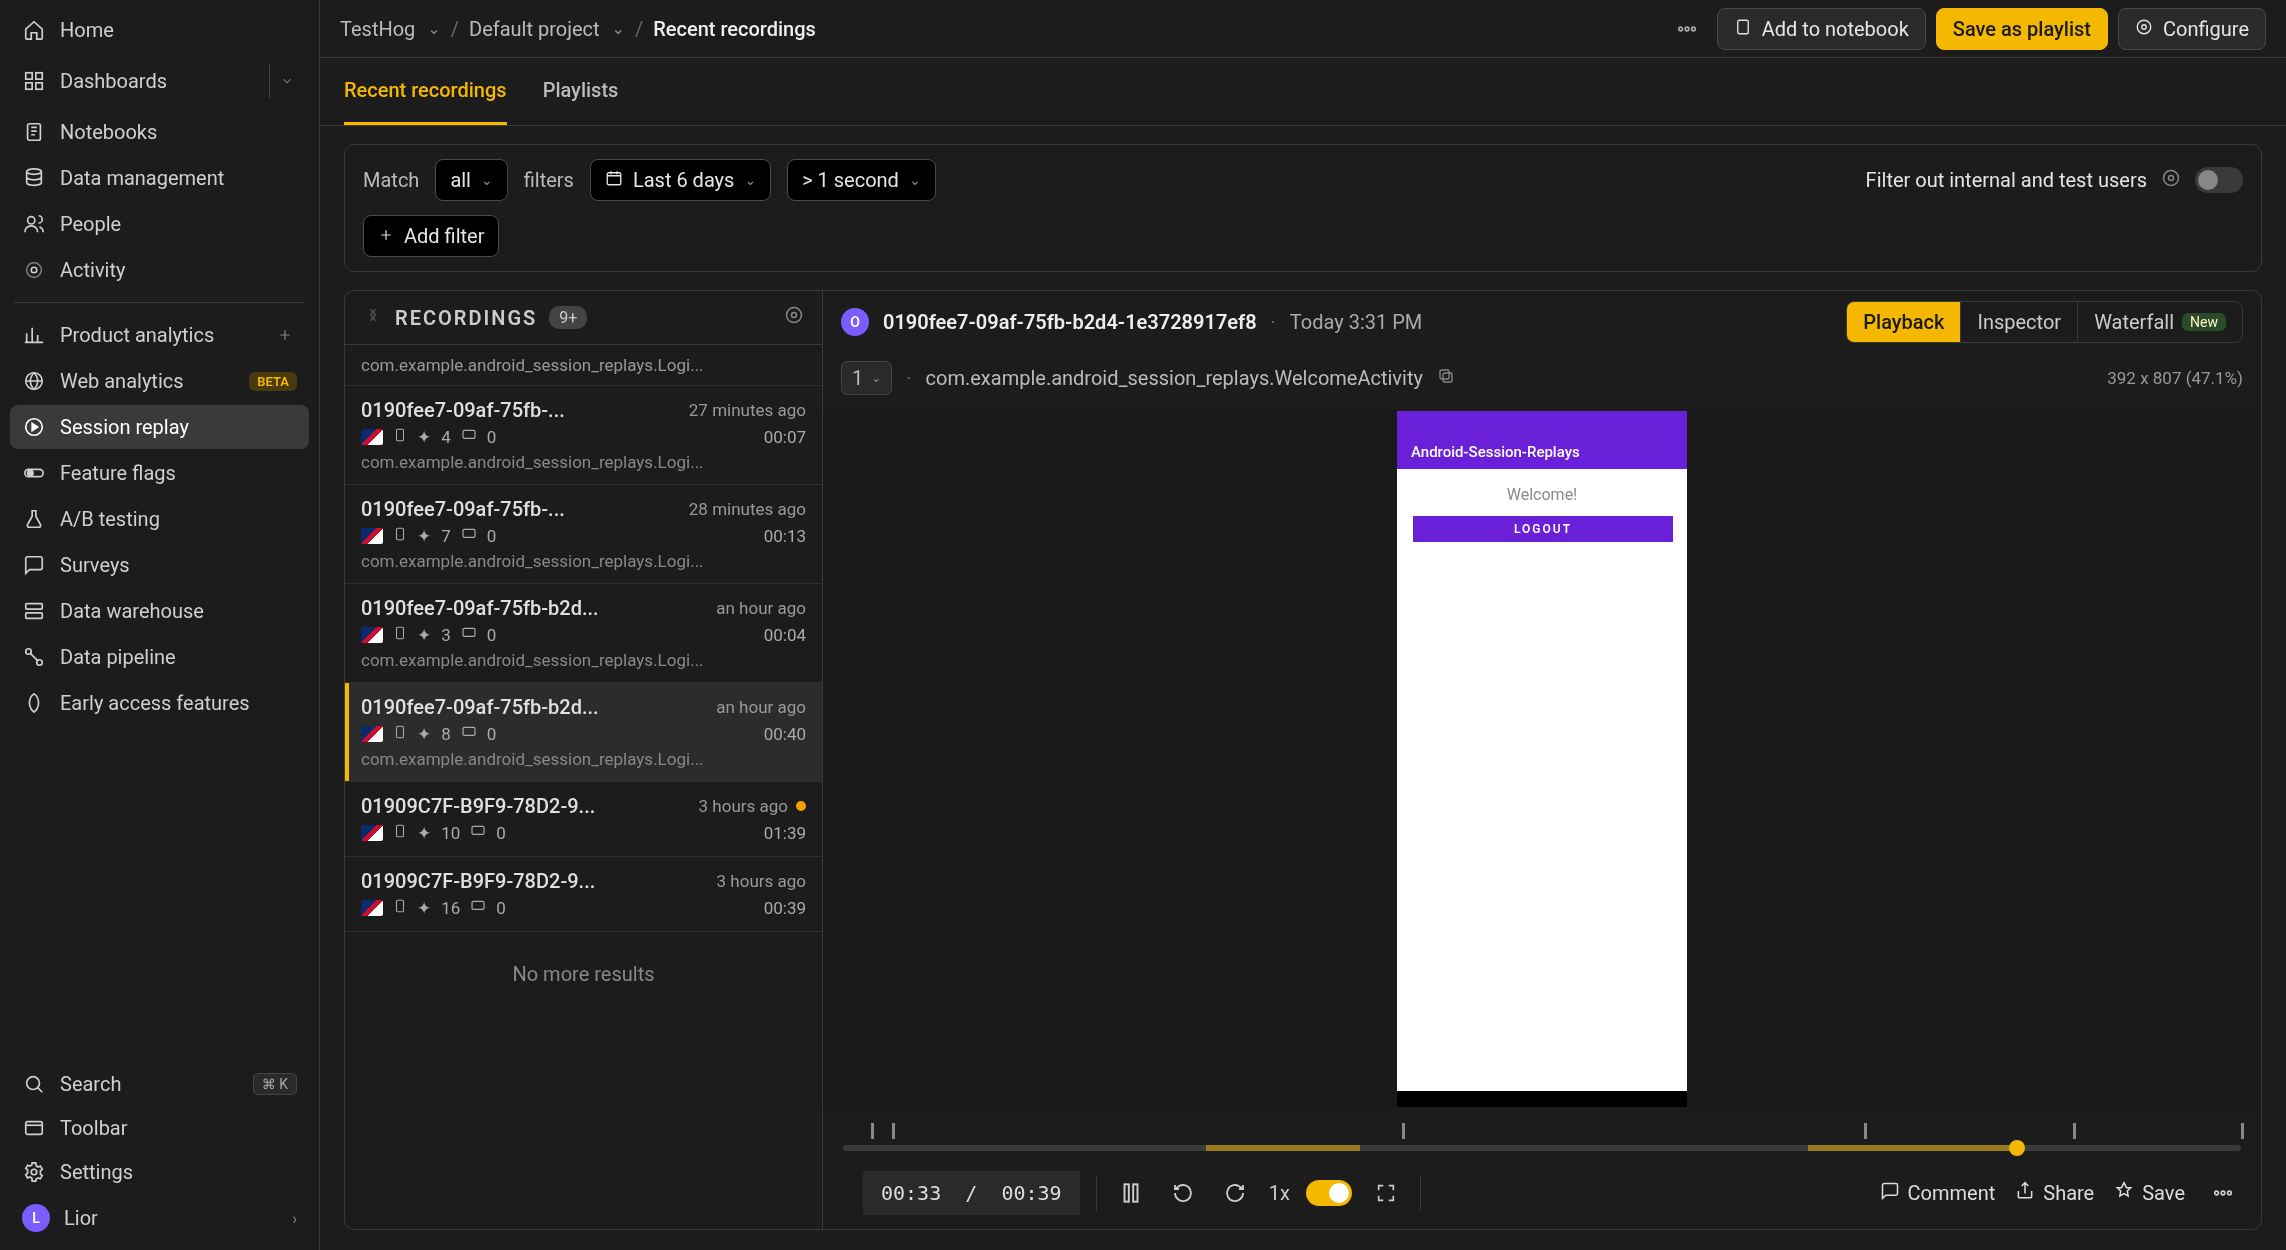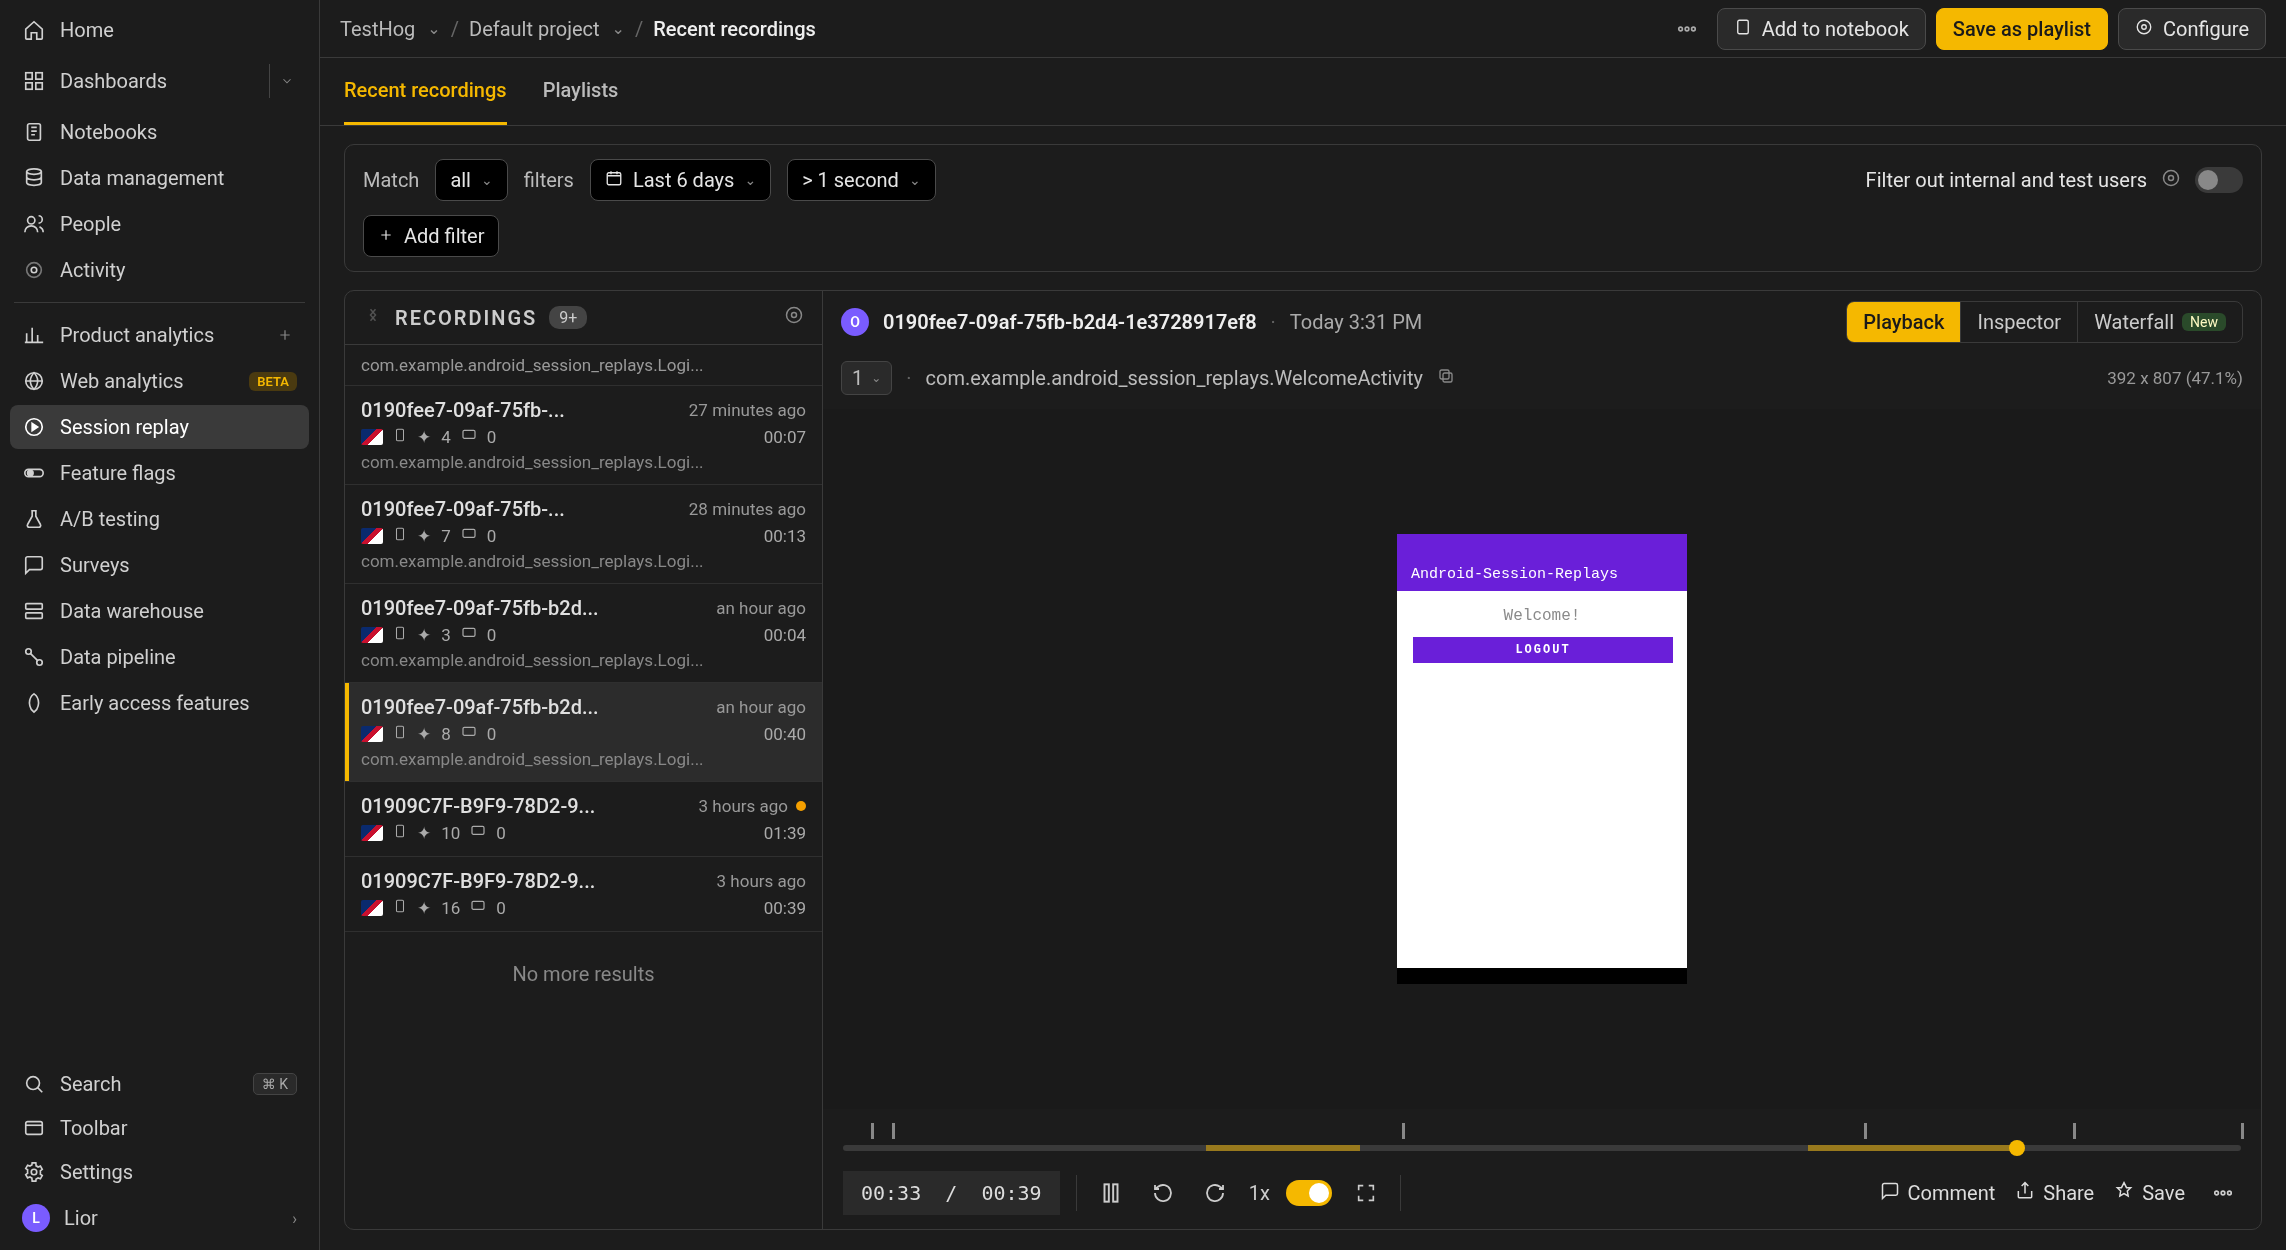--- a/index.html
+++ b/index.html
@@ -264,25 +264,24 @@
   flex: 1;
   background: #1a1a1a;
   display: flex;
   align-items: center;
   justify-content: center;
   position: relative;
   min-height: 0;
 }
 .phone-frame {
   width: 290px;
-  height: 450px;
+  height: 696px;
   background: #fff;
   display: flex;
   flex-direction: column;
-  font-family: Liberation Mono, monospace;
 }
 .phone-status { height: 24px; background: #6a1fd9; }
 .phone-appbar {
   background: #6a1fd9;
   color: #fff;
   padding: 8px 14px;
   font-size: 15px;
   font-weight: 500;
 }
 .phone-body { flex: 1; background: #fff; padding: 16px; text-align: center; }
@@ -324,20 +323,21 @@
   display: flex;
   align-items: center;
   padding: 14px 20px;
   gap: 16px;
 }
 .time-box {
   background: #2a2a2a; border-radius: 0;
   padding: 10px 18px;
   font-family: ui-monospace, Menlo, monospace;
   color: #ddd;
+  margin-left: 20px;
 }
 .ctrl-divider { width: 1px; height: 36px; background: #3a3a3a; }
 .ctrl-icon { width: 36px; height: 36px; display: flex; align-items: center; justify-content: center; cursor: pointer; color: #ccc; }
 .speed { color: #ccc; }
 .skip-toggle {
   width: 46px; height: 26px;
   background: #f5b800;
   border-radius: 13px;
   position: relative;
 }

